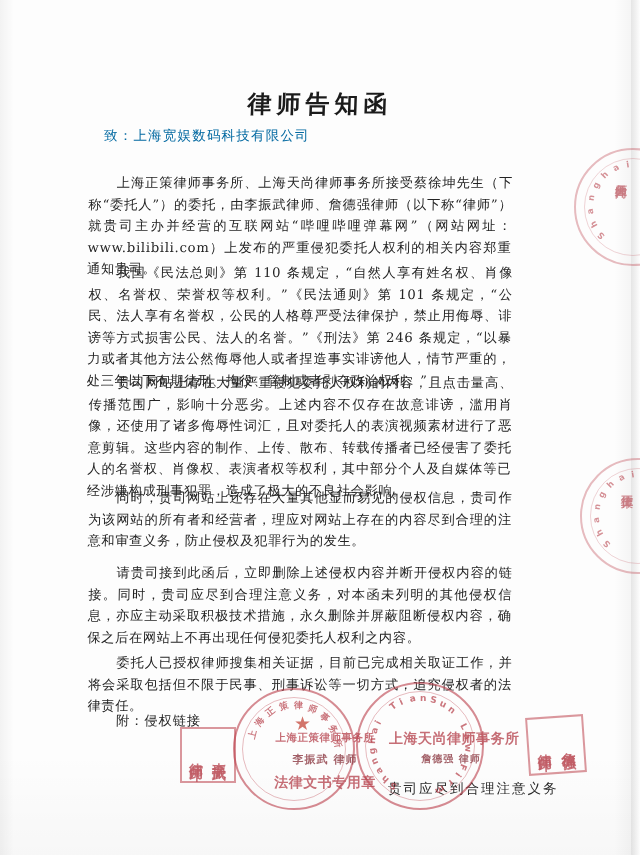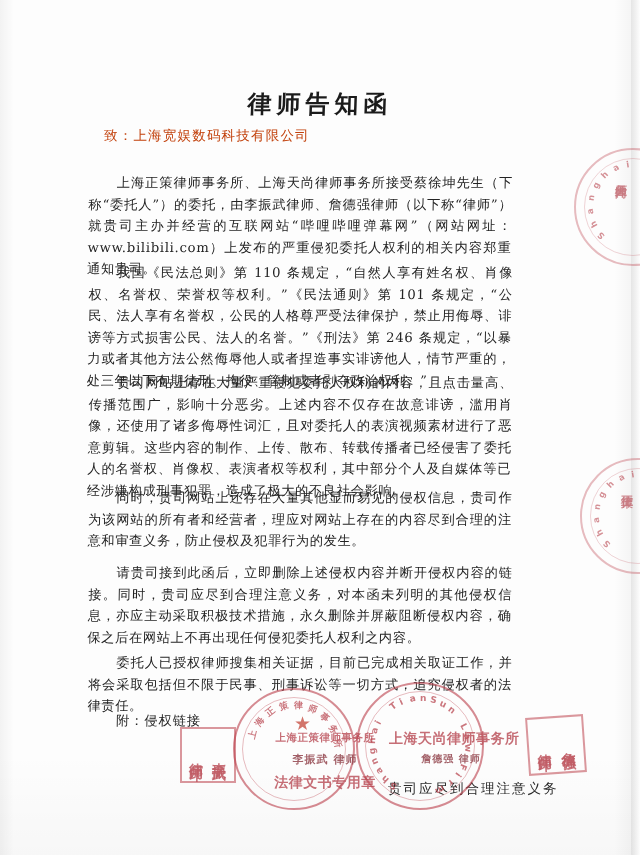--- a/index.html
+++ b/index.html
@@ -62,21 +62,21 @@
     transform: skewX(-2deg);
   }
 
   .addressee {
     position: absolute;
     top: 127px;
     left: 104px;
     font-family: "DejaVu Serif", "Liberation Serif", serif;
     font-size: 13.5px;
     letter-spacing: 1.2px;
-    color: #c2410c;
+    color: #0369a1;
   }
 
   .body-text {
     position: absolute;
     left: 88px;
     width: 424px;
     font-family: "DejaVu Serif", "Liberation Serif", serif;
     font-size: 13.2px;
     line-height: 21.5px;
     letter-spacing: 0.7px;

